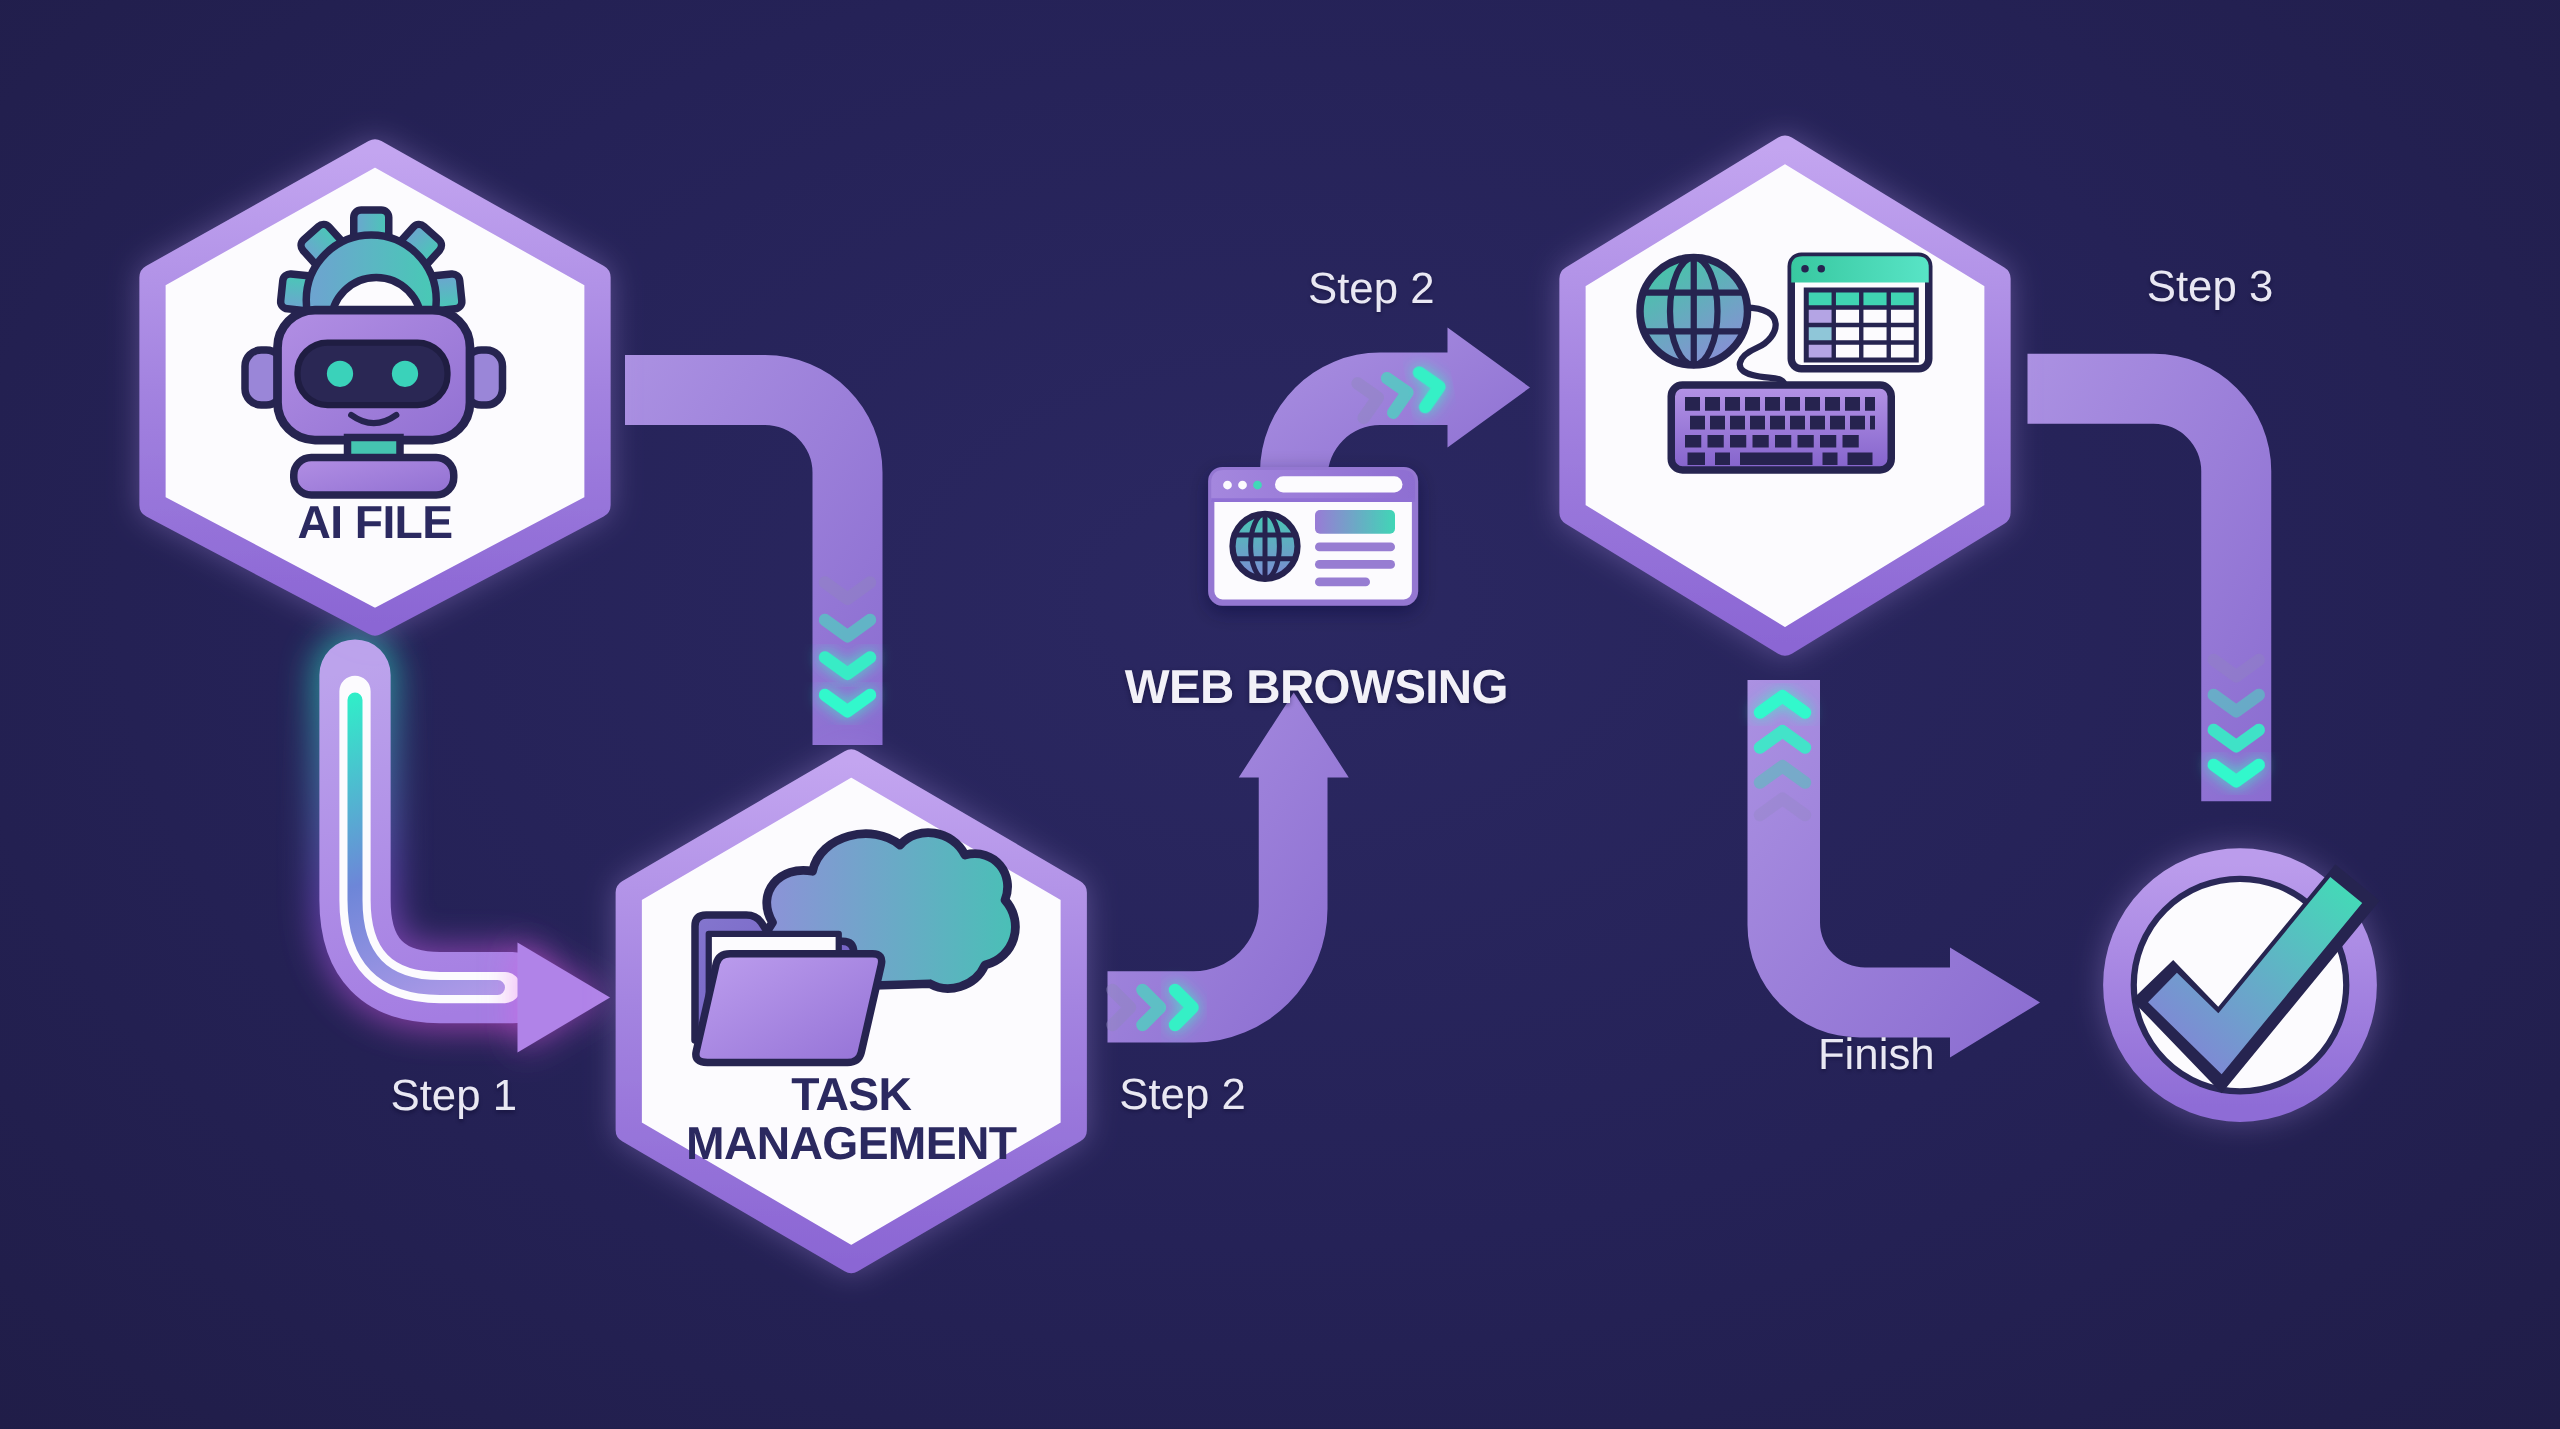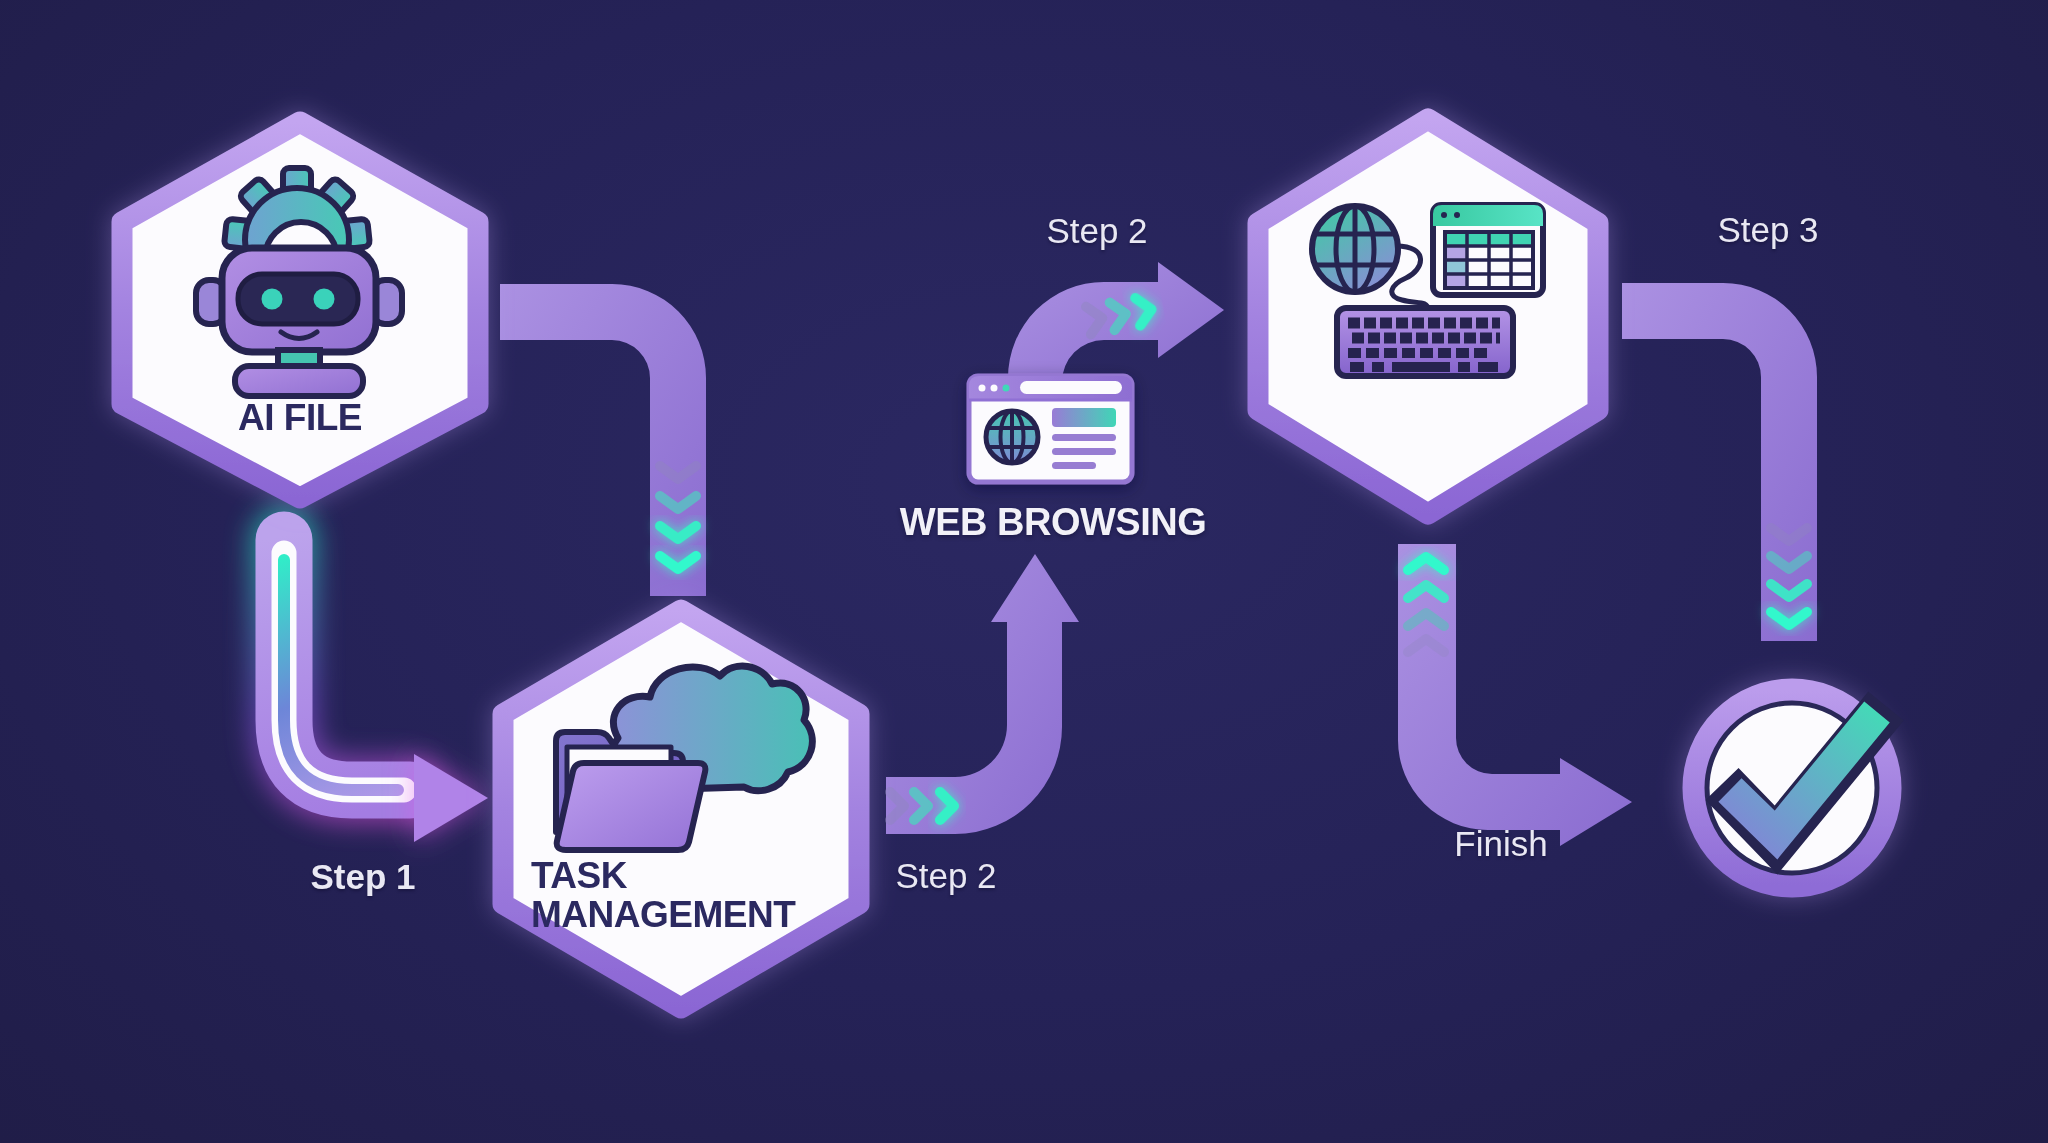--- a/index.html
+++ b/index.html
@@ -4,28 +4,29 @@
 <style>
   html,body{margin:0;padding:0;background:#1e1c44;}
   .canvas{
     position:relative;
     width:2048px;height:1143px;
     overflow:hidden;
     background:radial-gradient(ellipse at 50% 42%, #2b2862 0%, #252257 55%, #201d48 100%);
     font-family:"Liberation Sans", sans-serif;
   }
   .canvas svg{position:absolute;left:0;top:0;}
-  .lbl{position:absolute;transform:translateX(-50%);text-align:left;white-space:nowrap;}
+  .lbl{position:absolute;transform:translateX(-50%);text-align:center;white-space:nowrap;}
   .node-lbl{
     color:#2b2960;font-weight:700;font-size:37px;letter-spacing:-0.5px;
   }
   .node-lbl.wrap{white-space:normal;width:300px;line-height:39px;}
   .white-lbl{
     color:#f2f1f8;font-weight:700;letter-spacing:-0.5px;
     text-shadow:0 2px 4px rgba(10,8,40,.45);
+    margin-top:28px;
   }
   .step-lbl{
     color:#e9e8f3;font-weight:400;font-size:35px;letter-spacing:0px;
     text-shadow:0 2px 3px rgba(10,8,40,.4);
   }
 </style>
 </head>
 <body>
 
 <div class="canvas">
@@ -279,18 +280,18 @@
       <path d="M1722,784 L1776,840 L1886,706" fill="none" stroke="#262450" stroke-width="46" stroke-linejoin="miter"></path>
       <path d="M1730,790 L1776,835 L1877,712" fill="none" stroke="url(#checkGrad)" stroke-width="33" stroke-linejoin="miter"></path>
     </g>
   </g>
 </svg>
 
 <div class="lbl node-lbl" style="left:300px; top:397px;">AI FILE</div>
 <div class="lbl node-lbl wrap" style="left:681px; top:856px;">TASK MANAGEMENT</div>
 <div class="lbl white-lbl" style="left:1053px; top:501px; font-size:38px;">WEB BROWSING</div>
 
-<div class="lbl step-lbl" style="left:363px; top:857px;font-weight:bold;">Step 1</div>
+<div class="lbl step-lbl" style="left:363px; top:857px;">Step 1</div>
 <div class="lbl step-lbl" style="left:946px; top:856px;">Step 2</div>
 <div class="lbl step-lbl" style="left:1097px; top:211px;">Step 2</div>
 <div class="lbl step-lbl" style="left:1768px; top:210px;">Step 3</div>
 <div class="lbl step-lbl" style="left:1501px; top:824px;">Finish</div>
 </div>
 
 </body></html>

